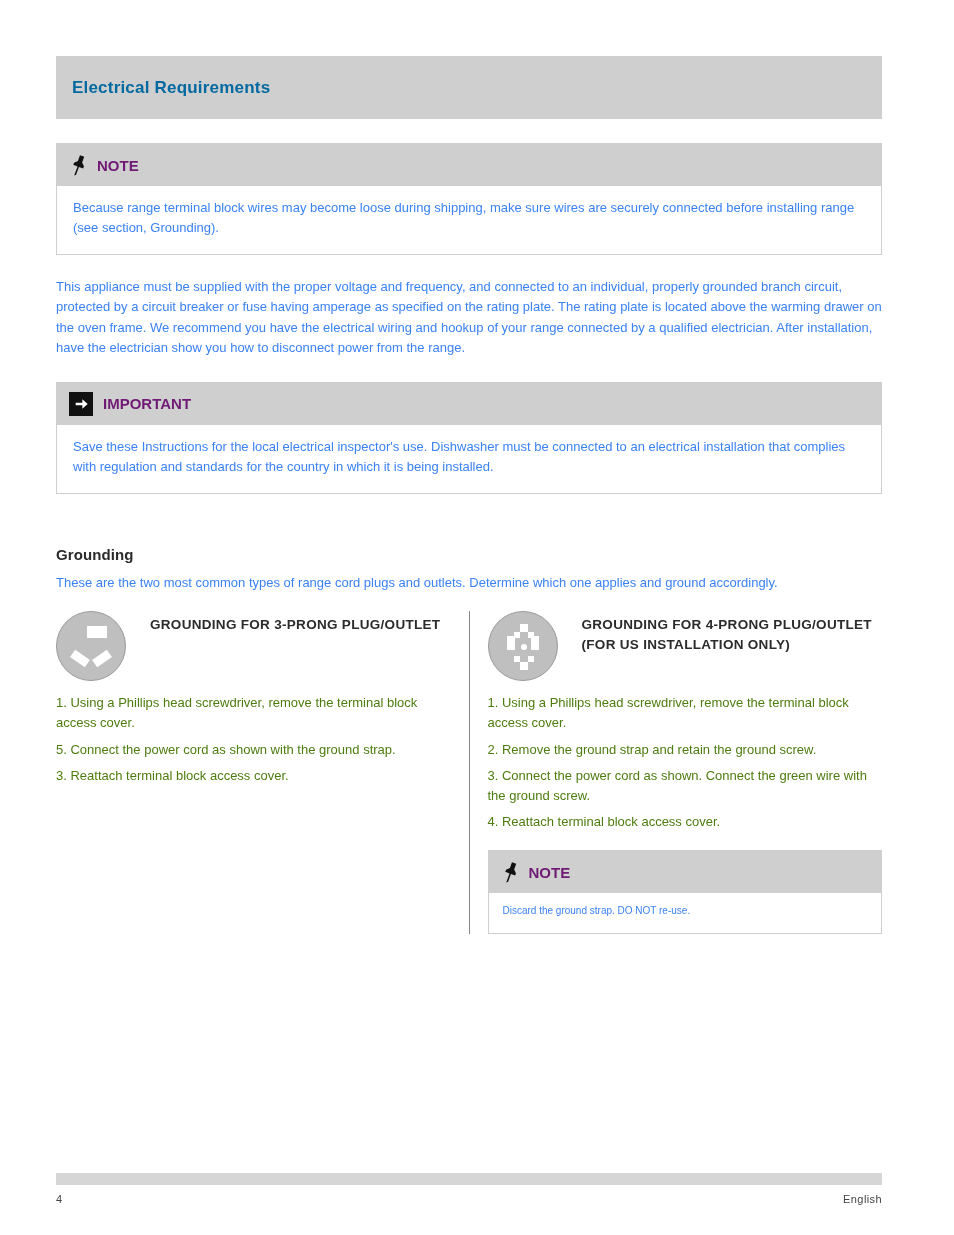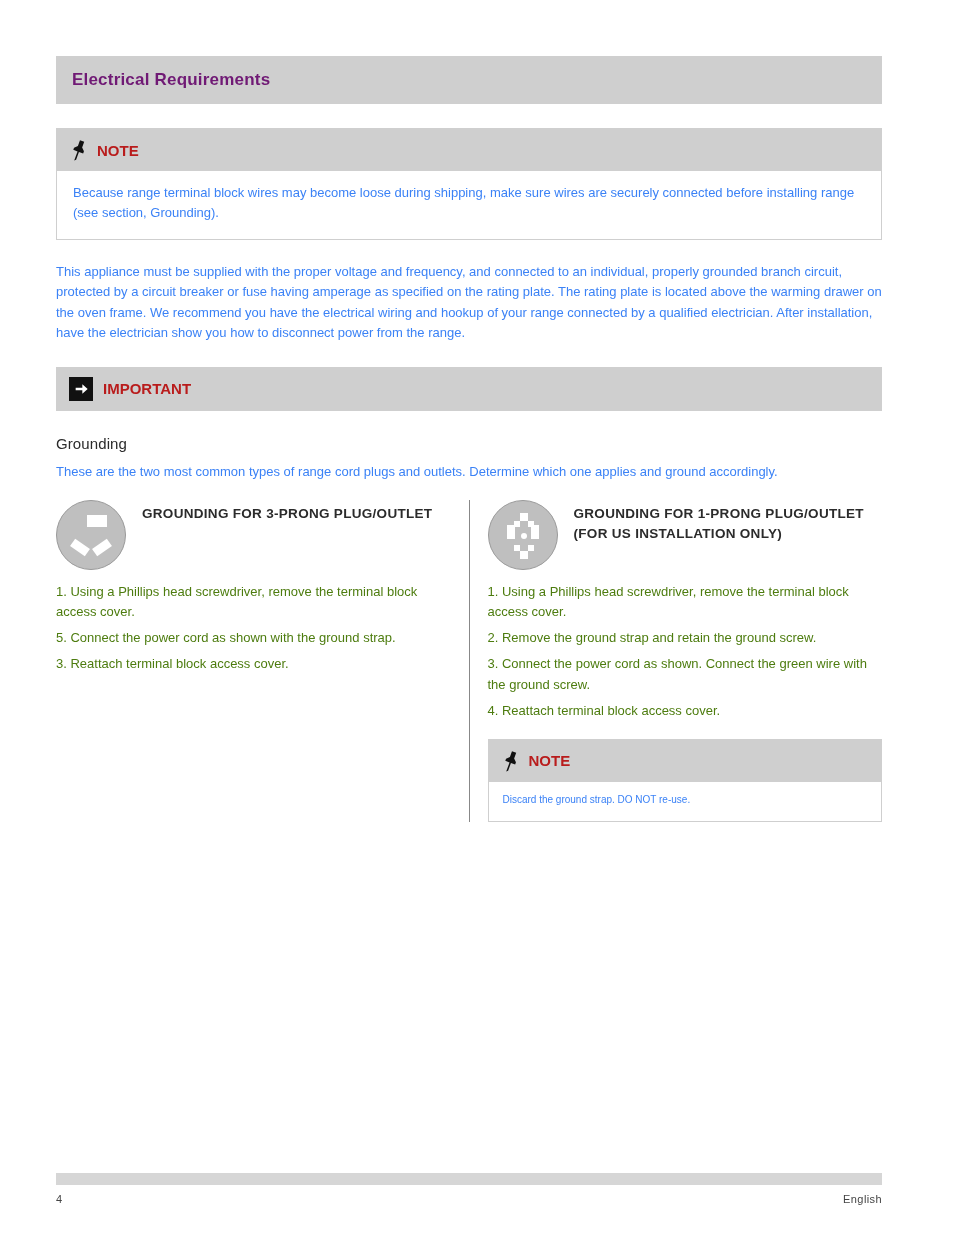--- a/index.html
+++ b/index.html
@@ -7,86 +7,86 @@
     width: 954px;
     height: 1235px;
     background: #fff;
     font-family: Arial, Helvetica, sans-serif;
     color: #333;
     position: relative;
     padding: 56px 72px 0 56px;
   }
   .title-bar {
     background: #cfcfcf;
-    height: 48px;
+    height: 63px;
     width: 100%;
     display: flex;
     align-items: center;
     padding: 0 16px;
     font-size: 17px;
     font-weight: bold;
-    color: #701a75;
+    color: #0369a1;
     letter-spacing: 0.2px;
   }
   .box {
     border: 1px solid #cfcfcf;
     margin-top: 24px;
   }
   .box.small { margin-top: 18px; }
   .box-header {
     background: #cfcfcf;
     height: 42px;
     display: flex;
     align-items: center;
     padding: 0 12px;
     gap: 10px;
     font-weight: bold;
     font-size: 15px;
-    color: #b91c1c;
+    color: #701a75;
   }
   .box-header.small { height: 42px; }
   .box-body {
     padding: 12px 16px 16px 16px;
     font-size: 13px;
     line-height: 1.55;
     color: #3b82f6;
   }
   .box-body.small { padding: 10px 14px 14px 14px; font-size: 10px; }
   .para {
     font-size: 13px;
     line-height: 1.55;
     color: #3b82f6;
     margin-top: 22px;
   }
   .section-title {
     font-size: 15px;
-    font-weight: normal;
+    font-weight: bold;
     color: #2b2b2b;
-    margin-top: 24px;
+    margin-top: 52px;
     margin-bottom: 10px;
     letter-spacing: 0.1px;
   }
   .two-col {
     display: flex;
     margin-top: 18px;
     gap: 0;
   }
   .col {
     flex: 1;
     position: relative;
   }
   .col.left { padding-right: 18px; }
   .col.right {
     padding-left: 18px;
     border-left: 1px solid #888;
   }
   .plug-row {
     display: flex;
     align-items: flex-start;
-    gap: 16px;
+    gap: 24px;
   }
   .plug {
     width: 70px;
     height: 70px;
     border-radius: 50%;
     background: #bfbfbf;
     border: 1px solid #9a9a9a;
     flex-shrink: 0;
     position: relative;
   }
@@ -164,20 +164,21 @@
 
 <div class="box">
   <div class="box-header">
     <span class="arrow-icon">
       <svg viewBox="0 0 24 24" fill="#fff">
           <path d="M4 10 L14 10 L14 5 L22 12 L14 19 L14 14 L4 14 Z"></path>
         </svg>
     </span>
     <span>IMPORTANT</span>
   </div>
+  <div class="box-body">Save these Instructions for the local electrical inspector's use.  Dishwasher must be connected to an electrical installation that complies with regulation and standards for the country in which it is being installed.</div>
 </div>
 
 <div class="section-title">Grounding</div>
 <div class="para" style="margin-top:6px;">These are the two most common types of range cord plugs and outlets.  Determine which one applies and ground accordingly.</div>
 
 <div class="two-col">
 
   <div class="col left">
     <div class="plug-row">
       <div class="plug plug3">
@@ -196,21 +197,21 @@
 
   <div class="col right">
     <div class="plug-row">
       <div class="plug plug4">
         <div class="hole"></div>
         <div class="slot pA"></div>
         <div class="slot pB"></div>
         <div class="slot pTop"></div>
         <div class="slot pBot"></div>
       </div>
-      <div class="plug-title">GROUNDING FOR 1-PRONG PLUG/OUTLET (FOR US INSTALLATION ONLY)</div>
+      <div class="plug-title">GROUNDING FOR 4-PRONG PLUG/OUTLET (FOR US INSTALLATION ONLY)</div>
     </div>
     <div class="list">
       <div class="list-item">1.  Using a Phillips head screwdriver, remove the terminal block access cover.</div>
       <div class="list-item">2.  Remove the ground strap and retain the ground screw.</div>
       <div class="list-item">3.  Connect the power cord as shown.  Connect the green wire with the ground screw.</div>
       <div class="list-item">4.  Reattach terminal block access cover.</div>
     </div>
 
     <div class="box small">
       <div class="box-header small">

